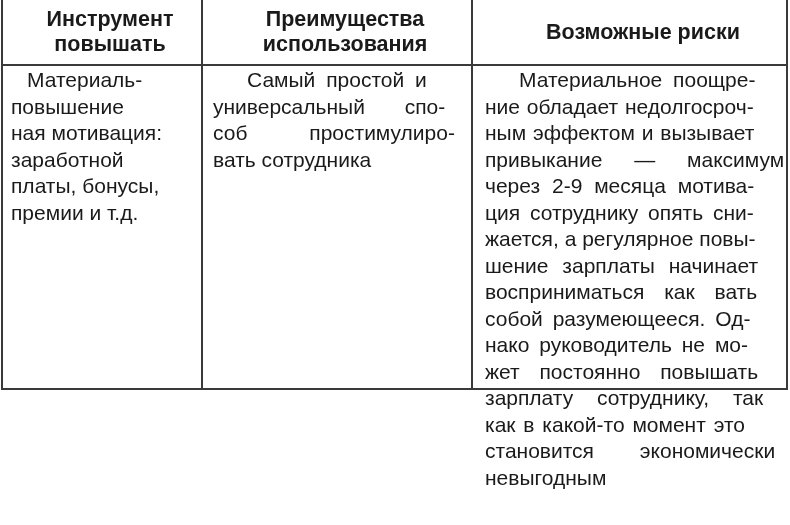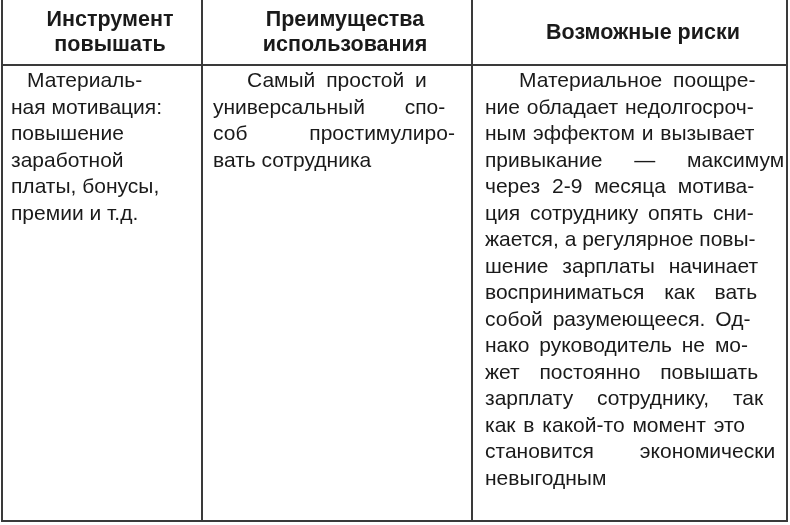--- a/index.html
+++ b/index.html
@@ -1,19 +1,19 @@
 <!DOCTYPE html>
 <html><head>
 <meta charset="utf-8">
 <style>
   html, body { margin: 0; padding: 0; background: #ffffff; }
   body { width: 790px; height: 525px; overflow: hidden; position: relative; }
   .tbl {
     position: absolute; left: 1px; top: 0px;
-    width: 787px; height: 522px;
+    width: 787px; height: 390px;
     border-left: 2px solid #3a3a3a;
     border-right: 2px solid #3a3a3a;
     border-bottom: 2px solid #3a3a3a;
     box-sizing: border-box;
     font-family: "Liberation Sans", sans-serif;
     color: #1a1a1a;
   }
   .vline { position: absolute; top: 0; bottom: 0; width: 2px; background: #3a3a3a; }
   .hline { position: absolute; left: 0; right: 0; height: 2px; background: #3a3a3a; }
   .hcell {
@@ -47,22 +47,22 @@
       <span class="line">Преимущества</span>
       <span class="line">использования</span>
     </div>
   </div>
   <div class="hcell" style="left:500px; width:280px;">
     <span class="line">Возможные риски</span>
   </div>
 
   <div class="cell" style="left:8px; width:186px;">
     <span class="line" style="padding-left:16px">Материаль-</span>
+    <span class="line">повышение</span>
     <span class="line">ная мотивация:</span>
-    <span class="line">повышение</span>
     <span class="line">заработной</span>
     <span class="line">платы, бонусы,</span>
     <span class="line">премии и т.д.</span>
   </div>
 
   <div class="cell" style="left:210px; width:252px;">
     <span class="line" style="padding-left:34px; word-spacing:5px">Самый простой и</span>
     <span class="line" style="word-spacing:34px">универсальный спо-</span>
     <span class="line" style="word-spacing:56px">соб простимулиро-</span>
     <span class="line">вать сотрудника</span>

